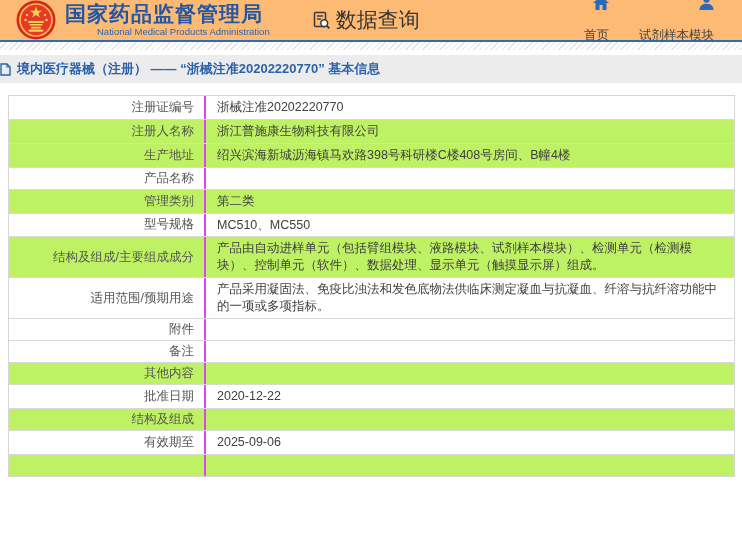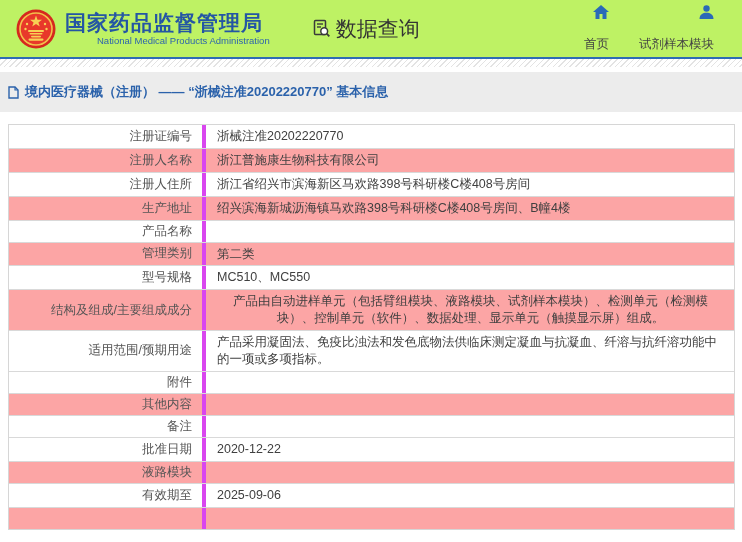--- a/index.html
+++ b/index.html
@@ -1,45 +1,45 @@
 <!DOCTYPE html>
 <html><head>
 <meta charset="utf-8">
 <style>
   * { margin:0; padding:0; box-sizing:border-box; }
   html,body { width:742px; height:542px; overflow:hidden; background:#fff;
     font-family:"Liberation Sans","DejaVu Sans",sans-serif; }
 
   
-  .header { height:57px; display:flex; align-items:center; padding-left:16px; background:#bef264; }
+  .header { height:40px; display:flex; align-items:center; padding-left:16px; background:#fdba74; }
   .emblem { width:40px; height:40px; flex:0 0 40px; }
   .title-block { margin-left:9px; line-height:1.1; }
   .site-title { font-size:21px; font-weight:bold; color:#2456a4; letter-spacing:1px; }
   .site-subtitle { font-size:9.5px; color:#2d64ae; margin-top:2px;padding-left:32px; }
   .data-query { margin-left:42px; display:flex; align-items:center; gap:5px;
     font-size:21px; color:#333; cursor:pointer; }
   .nav { margin-left:auto; display:flex; gap:30px; margin-right:28px; }
   .nav-item { display:flex; flex-direction:column; align-items:flex-end; gap:17px;
     font-size:12.5px; color:#444; cursor:pointer; }
 
   .blue-line { height:2px; background:#2e6cb5; }
   .hatch-strip { height:8px;
     background:repeating-linear-gradient(135deg,#e3e3e3 0,#e3e3e3 1px,transparent 1px,transparent 4px); }
 
   
-  .breadcrumb { margin-top:5px; height:40px; background:#ececec; display:flex;
-    align-items:center; gap:6px; padding-left:8px; font-size:13px; font-weight:bold;
+  .breadcrumb { margin-top:5px; height:28px; background:#ececec; display:flex;
+    align-items:center; gap:6px; font-size:13px; font-weight:bold;
     color:#2b62ab; }
 
   
   .info-table { margin:12px 7px 0 8px; border:1px solid #d6d6d6; }
   .trow { display:flex; min-height:21px; background:#fff; border-bottom:1px solid #d9d9d9; }
   .trow:last-child { border-bottom:none; }
-  .trow.shaded { background:#fca5a5;text-align:center; }
-  .tlabel { flex:0 0 197px; width:197px; border-right:4px solid #d946ef;
+  .trow.shaded { background:#bef264; }
+  .tlabel { flex:0 0 197px; width:197px; border-right:2px solid #d946ef;
     display:flex; justify-content:flex-end; align-items:center; gap:4px;
     padding:2px 10px 2px 4px; font-size:12.5px; color:#555; }
   .tvalue { flex:1; display:flex; align-items:center; padding:3px 10px 3px 11px;
     font-size:12.5px; color:#404040; line-height:1.35; }
 </style>
 </head>
 <body>
 
 <div class="header">
   <svg class="emblem" viewBox="0 0 40 40">
@@ -103,26 +103,20 @@
         <span>注册证编号</span>
       </div>
       <div class="tvalue">浙械注准20202220770</div>
     </div>
     <div class="trow shaded">
       <div class="tlabel">
         <span>注册人名称</span>
       </div>
       <div class="tvalue">浙江普施康生物科技有限公司</div>
     </div>
-    <div class="trow">
-      <div class="tlabel">
-        <span>注册人住所</span>
-      </div>
-      <div class="tvalue">浙江省绍兴市滨海新区马欢路398号科研楼C楼408号房间</div>
-    </div>
     <div class="trow shaded">
       <div class="tlabel">
         <span>生产地址</span>
       </div>
       <div class="tvalue">绍兴滨海新城沥海镇马欢路398号科研楼C楼408号房间、B幢4楼</div>
     </div>
     <div class="trow">
       <div class="tlabel">
         <span>产品名称</span>
       </div>
@@ -150,41 +144,41 @@
         <span>适用范围/预期用途</span>
       </div>
       <div class="tvalue">产品采用凝固法、免疫比浊法和发色底物法供临床测定凝血与抗凝血、纤溶与抗纤溶功能中的一项或多项指标。</div>
     </div>
     <div class="trow">
       <div class="tlabel">
         <span>附件</span>
       </div>
       <div class="tvalue"></div>
     </div>
+    <div class="trow">
+      <div class="tlabel">
+        <span>备注</span>
+      </div>
+      <div class="tvalue"></div>
+    </div>
     <div class="trow shaded">
       <div class="tlabel">
         <span>其他内容</span>
-      </div>
-      <div class="tvalue"></div>
-    </div>
-    <div class="trow">
-      <div class="tlabel">
-        <span>备注</span>
       </div>
       <div class="tvalue"></div>
     </div>
     <div class="trow">
       <div class="tlabel">
         <span>批准日期</span>
       </div>
       <div class="tvalue">2020-12-22</div>
     </div>
     <div class="trow shaded">
       <div class="tlabel">
-        <span>液路模块</span>
+        <span>结构及组成</span>
       </div>
       <div class="tvalue"></div>
     </div>
     <div class="trow">
       <div class="tlabel">
         <span>有效期至</span>
       </div>
       <div class="tvalue">2025-09-06</div>
     </div>
     <div class="trow shaded">

